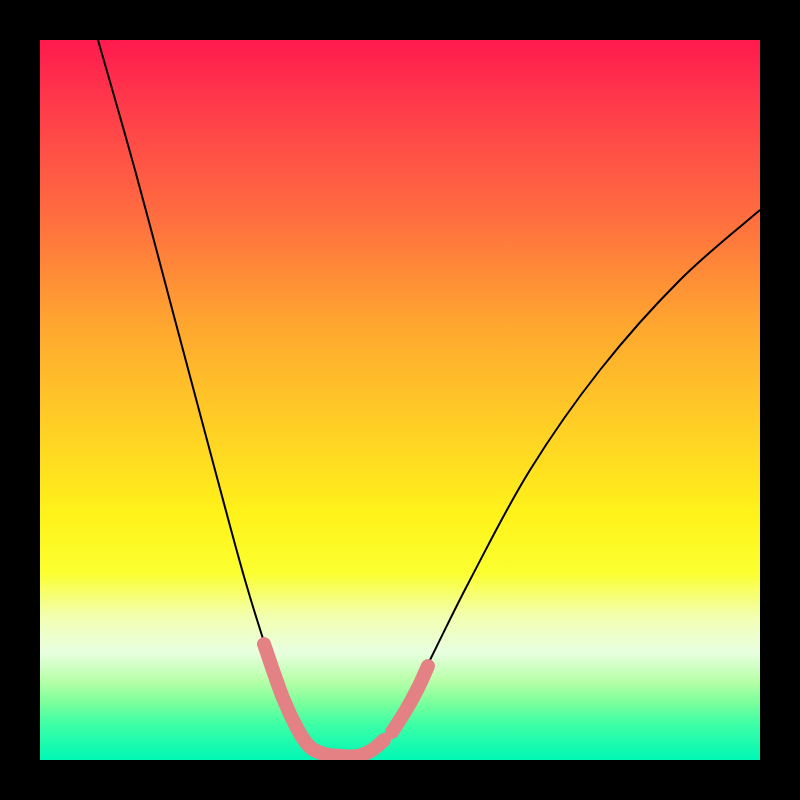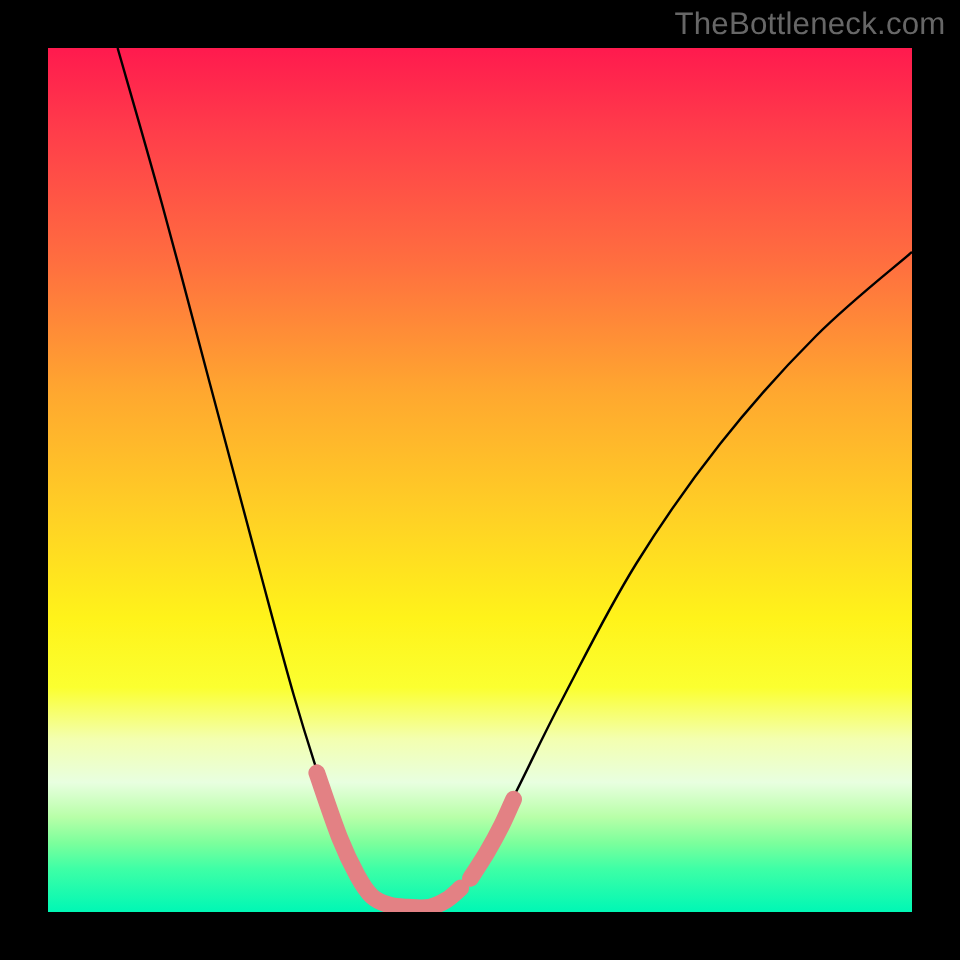--- a/index.html
+++ b/index.html
@@ -58,21 +58,20 @@
   }
   svg.curve {
     position: absolute;
     inset: 0;
   }
 </style>
 </head>
 <body>
 
 <div class="frame">
-  <div class="watermark">TheBottleneck.com</div>
 
   <div class="plot-area">
     <div class="gradient"></div>
 
     <svg class="curve" viewBox="0 0 720 720" preserveAspectRatio="none">
       <path id="curve-path" fill="none" stroke="#000000" stroke-width="2" d="M 58 0 C 64.66 23.4, 81.14 79.6, 95 130 C 108.86 180.4, 120.6 226, 135 280 C 149.4 334, 162.4 383.2, 175 430 C 187.6 476.8, 195.1 505.8, 205 540 C 214.9 574.2, 221.9 595.7, 230 620 C 238.1 644.3, 243.88 660.6, 250 675 C 256.12 689.4, 258.96 693.34, 264 700 C 269.04 706.66, 272.24 709.12, 278 712 C 283.76 714.88, 289.16 715.28, 296 716 C 302.84 716.72, 309.52 717.08, 316 716 C 322.48 714.92, 326.6 713.24, 332 710 C 337.4 706.76, 340.6 704.3, 346 698 C 351.4 691.7, 354.08 689.04, 362 675 C 369.92 660.96, 377.76 644.3, 390 620 C 402.24 595.7, 412 574.2, 430 540 C 448 505.8, 466.6 467.8, 490 430 C 513.4 392.2, 533 364.2, 560 330 C 587 295.8, 611.2 268.8, 640 240 C 668.8 211.2, 705.6 182.6, 720 170"></path>
       <g id="marker-group" fill="none" stroke="#e38184" stroke-width="14" stroke-linecap="round" stroke-linejoin="round">
           <path d="M 224 604 C 227.42 613.72, 236.88 642.52, 243 658 C 249.12 673.48, 253.14 681.18, 258 690 C 262.86 698.82, 265.32 702.68, 270 707 C 274.68 711.32, 278.6 712.38, 284 714 C 289.4 715.62, 293.88 715.64, 300 716 C 306.12 716.36, 312.24 717.08, 318 716 C 323.76 714.92, 327.32 712.88, 332 710 C 336.68 707.12, 341.84 701.8, 344 700"></path>
           <path d="M 352 692 C 354.52 688.04, 361.32 677.92, 366 670 C 370.68 662.08, 374.04 655.92, 378 648 C 381.96 640.08, 386.2 629.96, 388 626"></path>
         </g>

